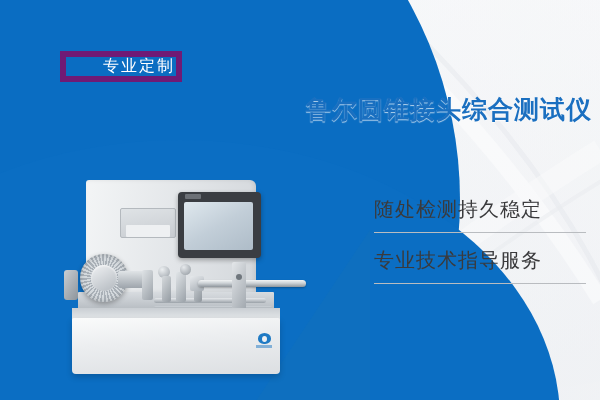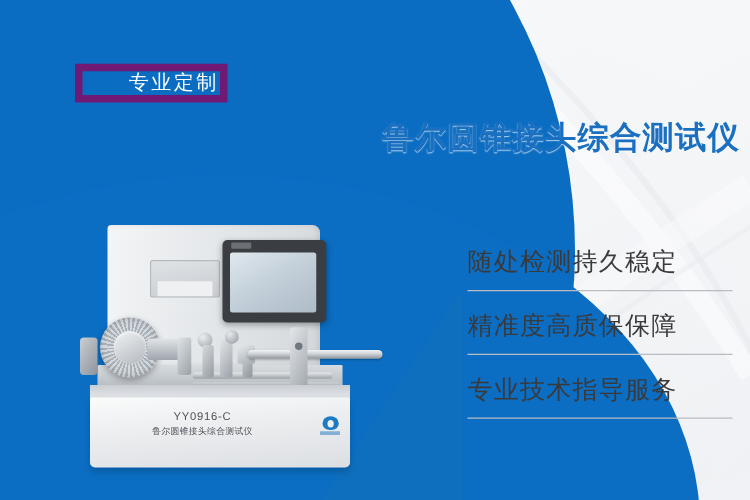--- a/index.html
+++ b/index.html
@@ -420,38 +420,31 @@
 
     <div class="mc rod-cap"></div>
     <div class="mc rod"></div>
     <div class="mc stand"></div>
     <div class="mc stand-hole"></div>
     <div class="mc stand-foot"></div>
 
     <div class="mc base-top"></div>
     <div class="mc base"></div>
 
-    <div class="base-label">
-      <span class="model">YY0916-C</span>
-      <span class="name">鲁尔圆锥接头综合测试仪</span>
-    </div>
 
     <div class="mc brand-logo">
       <div class="brand-mark"></div>
       <div class="brand-text"></div>
     </div>
   </div>
 
   <div class="main-title">鲁尔圆锥接头综合测试仪</div>
 
   <div class="features">
     <div class="feature">
       <span>随处检测持久稳定</span>
     </div>
     <div class="feature">
-      <span>精准度高质保保障</span>
-    </div>
-    <div class="feature">
       <span>专业技术指导服务</span>
     </div>
   </div>
 
 </div>
 
 </body></html>

